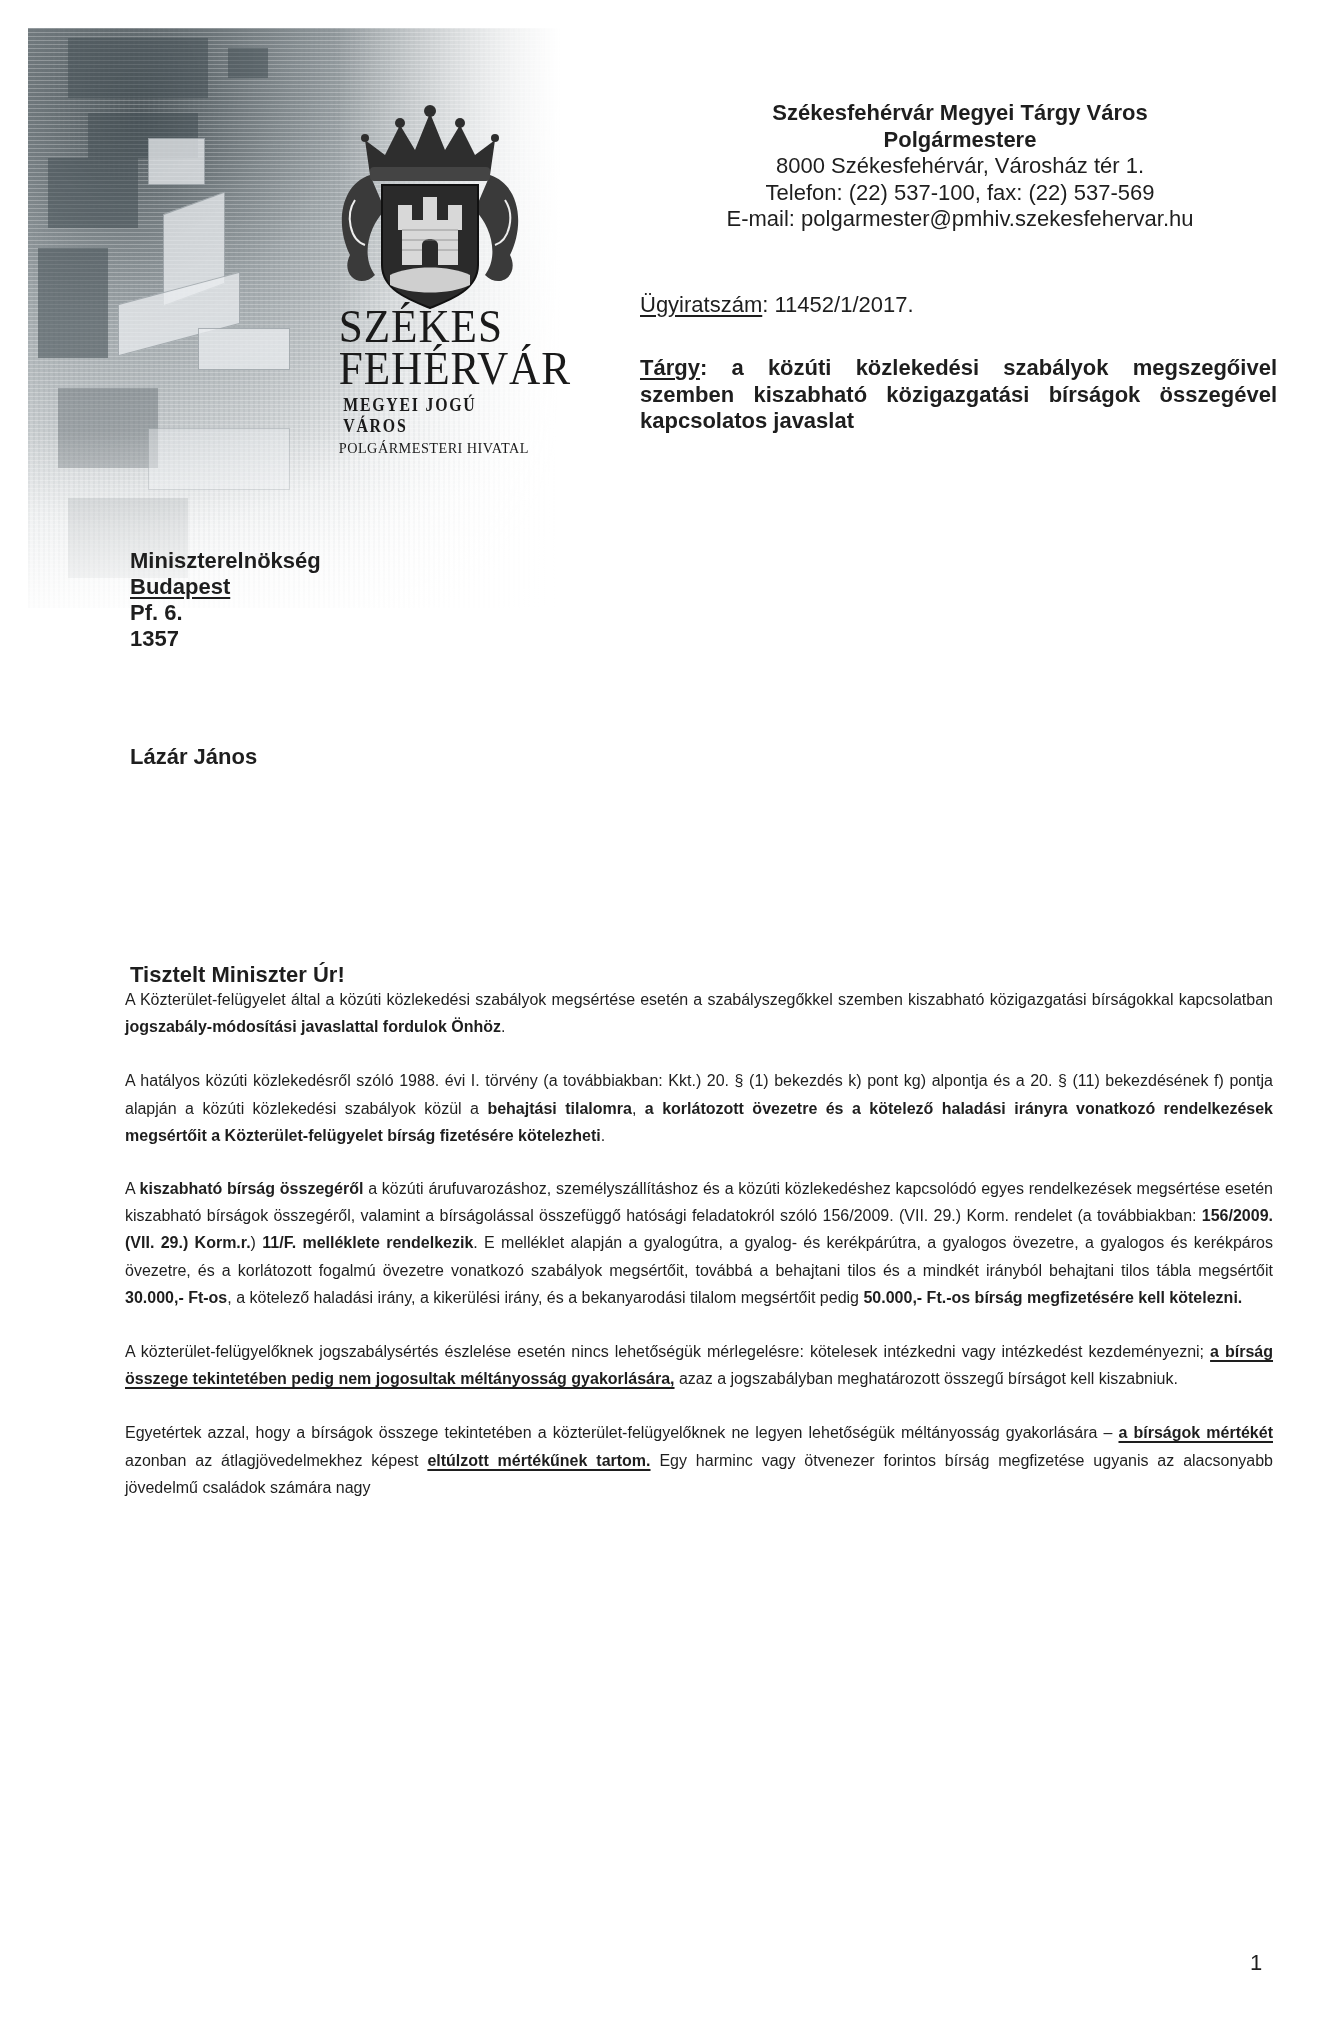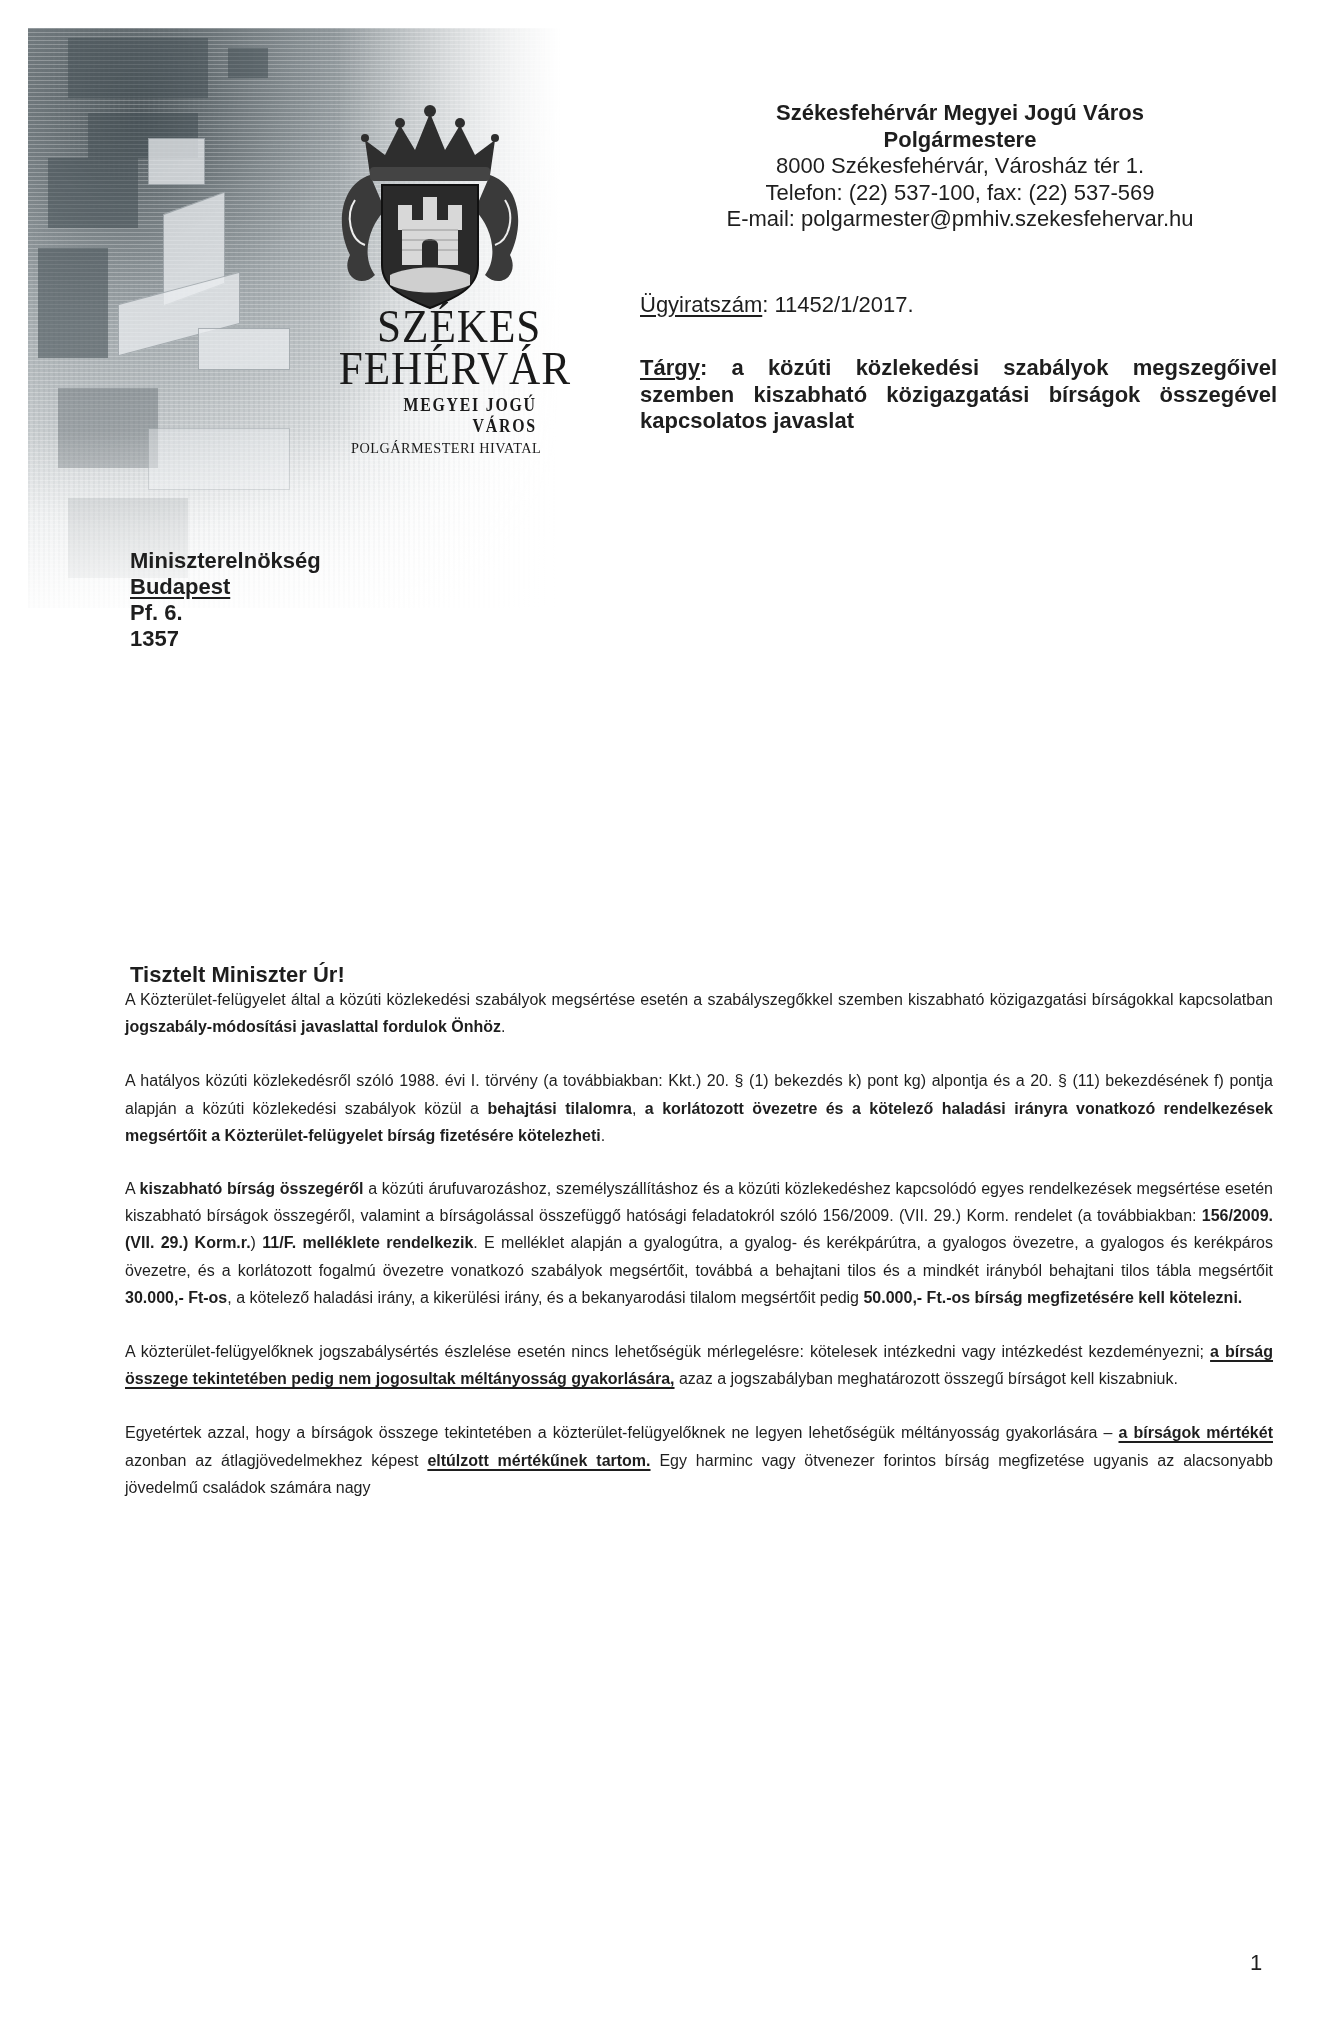--- a/index.html
+++ b/index.html
@@ -23,21 +23,21 @@
     background: linear-gradient(180deg, rgba(255,255,255,0) 0%, rgba(255,255,255,0.85) 100%);
   }
   .photo .bld { position: absolute; background: rgba(70,80,85,0.55); }
   .photo .bld.l { background: rgba(235,238,240,0.75); border: 1px solid rgba(110,120,125,0.5); }
 
   
   .arms { position: absolute; left: 330px; top: 105px; width: 200px; height: 205px; }
   .arms svg { width: 100%; height: 100%; }
 
   
-  .logo-text { position: absolute; left: 330px; top: 305px; width: 220px; text-align: right;
+  .logo-text { position: absolute; left: 330px; top: 305px; width: 220px; text-align: left;
                font-family: "Liberation Serif", serif; color: #1a1a1a; }
   .logo-big { font-size: 47px; line-height: 42px; letter-spacing: 1px; font-weight: 400; transform: scaleX(0.92); }
   .logo-mid { font-size: 18px; font-weight: 700; letter-spacing: 2px; margin-top: 6px; transform: scaleX(0.88); }
   .logo-small { font-size: 15.5px; letter-spacing: 0.5px; margin-top: 2px; transform: scaleX(0.92); }
 
   
   .sender { position: absolute; left: 640px; top: 100px; width: 640px; text-align: center;
             font-size: 22px; line-height: 26.5px; }
   .sender .b { font-weight: 700; }
 
@@ -113,21 +113,21 @@
 </div>
 
 <div class="logo-text">
   <div class="logo-big">SZÉKES</div>
   <div class="logo-big">FEHÉRVÁR</div>
   <div class="logo-mid">MEGYEI JOGÚ VÁROS</div>
   <div class="logo-small">POLGÁRMESTERI HIVATAL</div>
 </div>
 
 <div class="sender">
-  <div class="b">Székesfehérvár Megyei Jogú Város</div>
+  <div class="b">Székesfehérvár Megyei Tárgy Város</div>
   <div class="b">Polgármestere</div>
   <div>8000 Székesfehérvár, Városház tér 1.</div>
   <div>Telefon: (22) 537-100, fax: (22) 537-569</div>
   <div>E-mail: polgarmester@pmhiv.szekesfehervar.hu</div>
 </div>
 
 <div class="ref">
   <span class="u">Ügyiratszám</span><span>:</span><span> 11452/1/2017.</span>
 </div>
 
@@ -136,20 +136,21 @@
 </div>
 
 <div class="recip">
   <div>Miniszterelnökség</div>
   <div class="u">Budapest</div>
   <div>Pf. 6.</div>
   <div>1357</div>
 </div>
 
 <div class="addressee">
+  <div>Lázár János</div>
 </div>
 
 <div class="salutation">Tisztelt Miniszter Úr!</div>
 
 <div class="body">
   <p>
     <span>A Közterület-felügyelet által a közúti közlekedési szabályok megsértése esetén a szabályszegőkkel szemben kiszabható közigazgatási bírságokkal kapcsolatban </span><b>jogszabály-módosítási javaslattal fordulok Önhöz</b><span>.</span>
   </p>
   <p class="p2">
     <span>A hatályos közúti közlekedésről szóló 1988. évi I. törvény (a továbbiakban: Kkt.) 20. § (1) bekezdés k) pont kg) alpontja és a 20. § (11) bekezdésének f) pontja alapján a közúti közlekedési szabályok közül a </span><b>behajtási tilalomra</b><span>, </span><b>a korlátozott övezetre és a kötelező haladási irányra vonatkozó rendelkezések megsértőit a Közterület-felügyelet bírság fizetésére kötelezheti</b><span>.</span>

